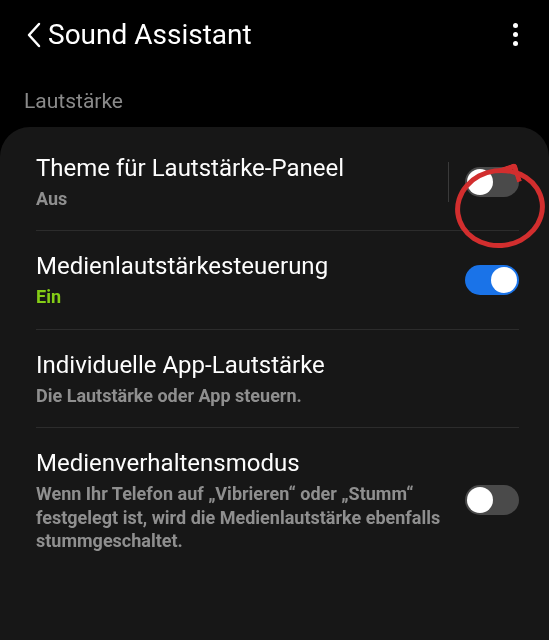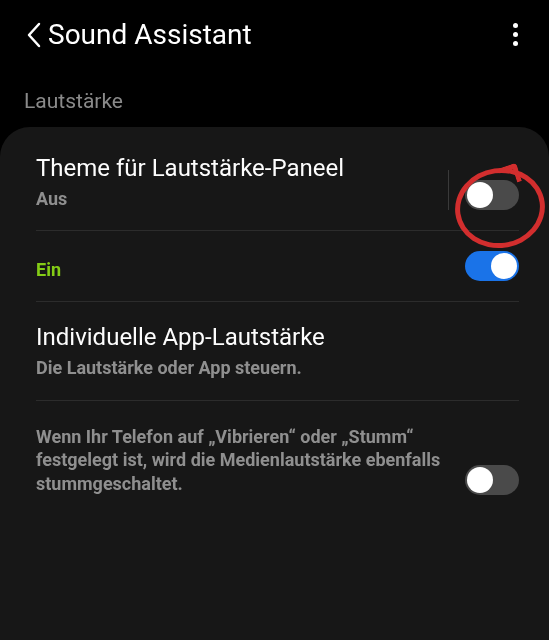--- a/index.html
+++ b/index.html
@@ -54,21 +54,21 @@
       padding: 16px 27px 14px 24px;
     }
     .card {
       background: #171717;
       border-radius: 30px 30px 0 0;
       padding-top: 6px;
       min-height: 520px;
     }
     .row {
       display: flex;
-      align-items: flex-end;
+      align-items: center;
       padding: 20px 30px 20px 36px;
       position: relative;
     }
     .row-main {
       flex: 1;
       min-width: 0;
       padding-right: 16px;
     }
     .row-title {
       font-size: 24px;
@@ -180,40 +180,42 @@
     <div class="vdivider"></div>
     <div class="toggle off">
       <div class="knob"></div>
     </div>
   </div>
 
   <div class="divider"></div>
 
   <div class="row">
     <div class="row-main">
+      <div class="row-title">Medienlautstärkesteuerung</div>
       <div class="row-sub on">Ein</div>
     </div>
     <div class="toggle on">
       <div class="knob"></div>
     </div>
   </div>
 
   <div class="divider"></div>
 
   <div class="row">
     <div class="row-main">
       <div class="row-title">Individuelle App-Lautstärke</div>
       <div class="row-sub">Die Lautstärke oder App steuern.</div>
     </div>
   </div>
 
   <div class="divider"></div>
 
   <div class="row">
     <div class="row-main">
+      <div class="row-title">Medienverhaltensmodus</div>
       <div class="row-sub">Wenn Ihr Telefon auf „Vibrieren“ oder „Stumm“ festgelegt ist, wird die Medienlautstärke ebenfalls stummgeschaltet.</div>
     </div>
     <div class="toggle off">
       <div class="knob"></div>
     </div>
   </div>
 
 </div>
 
 <div class="annotation"></div>

